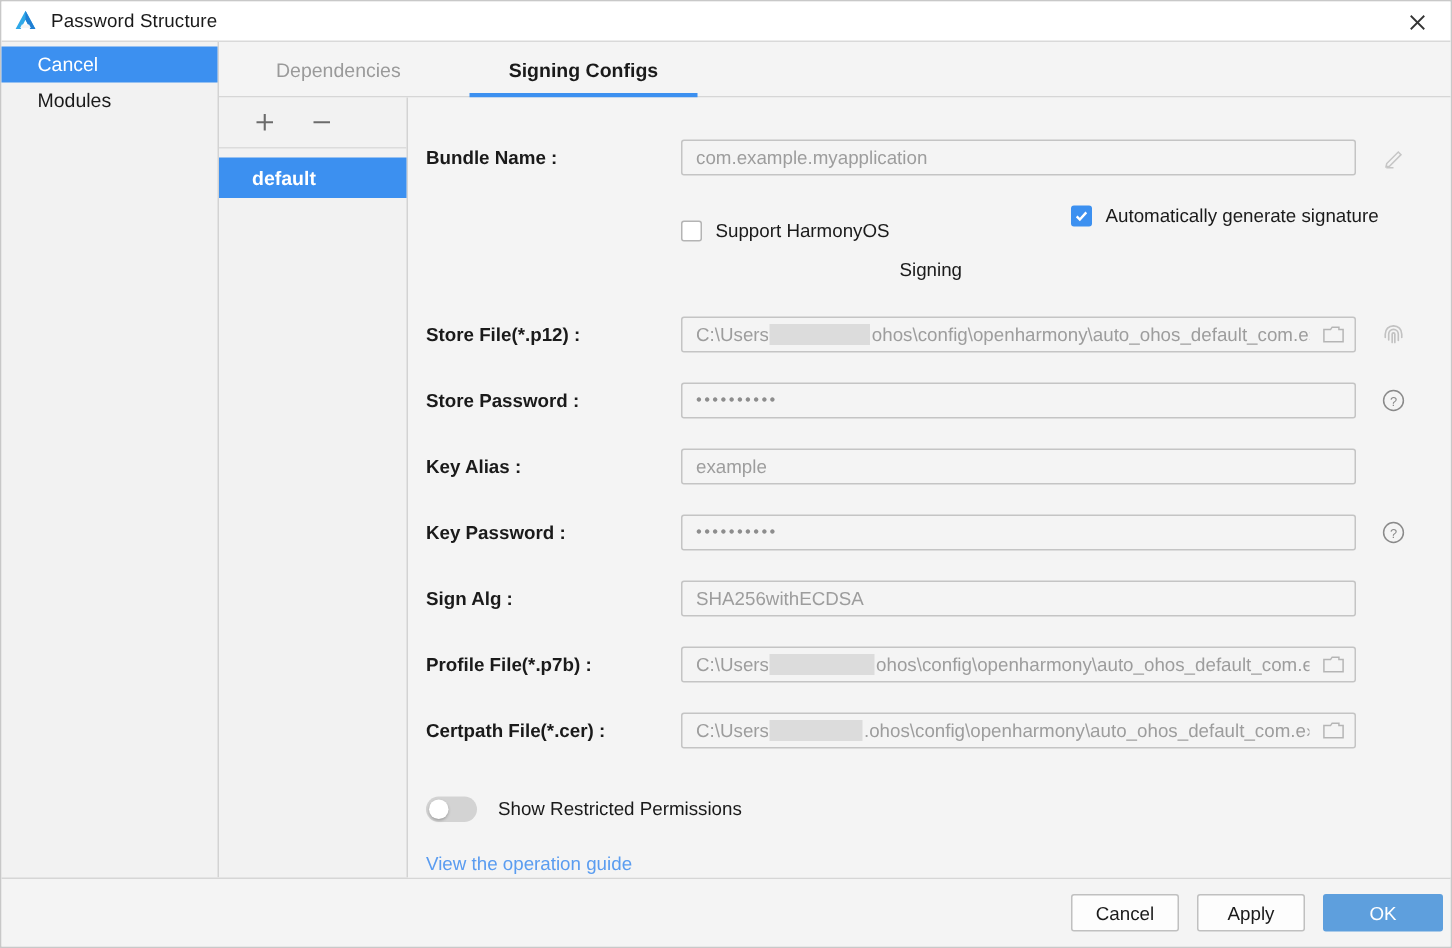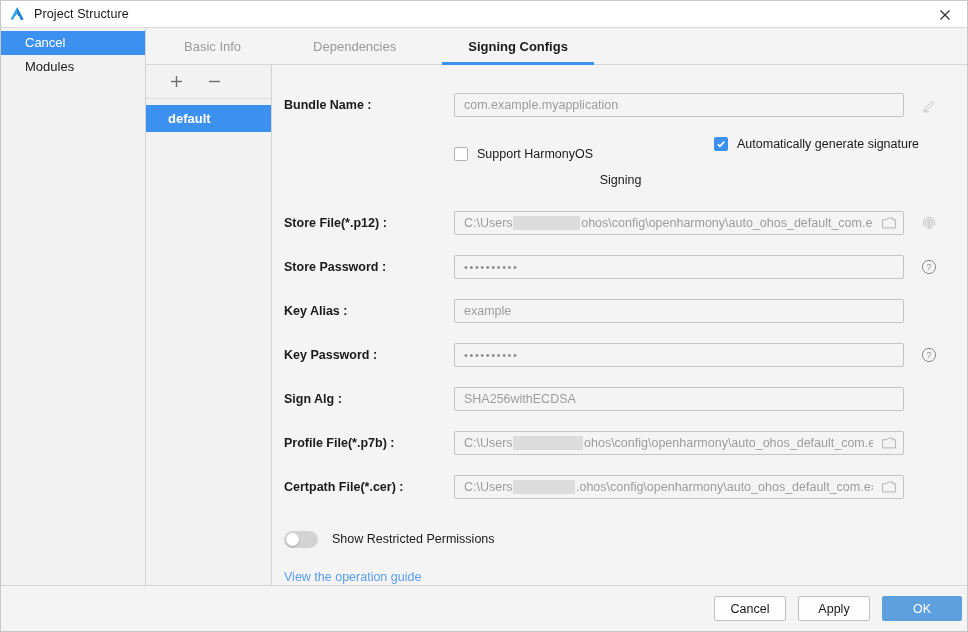--- a/index.html
+++ b/index.html
@@ -245,21 +245,21 @@
 <div class="window">
 
   <div class="titlebar">
     <span class="app-icon">
       <svg viewBox="0 0 18 18" width="18" height="18">
         <path d="M9 2.2 L15.6 14.4 L12.2 14.4 L9 8.2 L5.8 14.4 L2.4 14.4 Z" fill="#2fa8e8"></path>
         <path d="M9 2.2 L15.6 14.4 L12.2 14.4 L9 8.2 Z" fill="#1f7fd4"></path>
         <path d="M6.6 11.3 L11.4 11.3 L12.6 13.6 L5.4 13.6 Z" fill="#f4f4f4"></path>
       </svg>
     </span>
-    <span class="title-text">Project Structure</span>
+    <span class="title-text">Password Structure</span>
     <div class="close-btn">
       <svg width="12" height="12" viewBox="0 0 12 12">
         <line x1="1.5" y1="1.5" x2="10.5" y2="10.5" stroke="#333" stroke-width="1.2"></line>
         <line x1="10.5" y1="1.5" x2="1.5" y2="10.5" stroke="#333" stroke-width="1.2"></line>
       </svg>
     </div>
   </div>
 
   <div class="body-row">
 
@@ -268,23 +268,20 @@
         <span>Cancel</span>
       </div>
       <div class="nav-item">
         <span>Modules</span>
       </div>
     </div>
 
     <div class="rightcol">
 
       <div class="tabbar">
-        <div class="tab">
-          <span>Basic Info</span>
-        </div>
         <div class="tab">
           <span>Dependencies</span>
         </div>
         <div class="tab active">
           <span>Signing Configs</span>
         </div>
       </div>
 
       <div class="panels">
 

